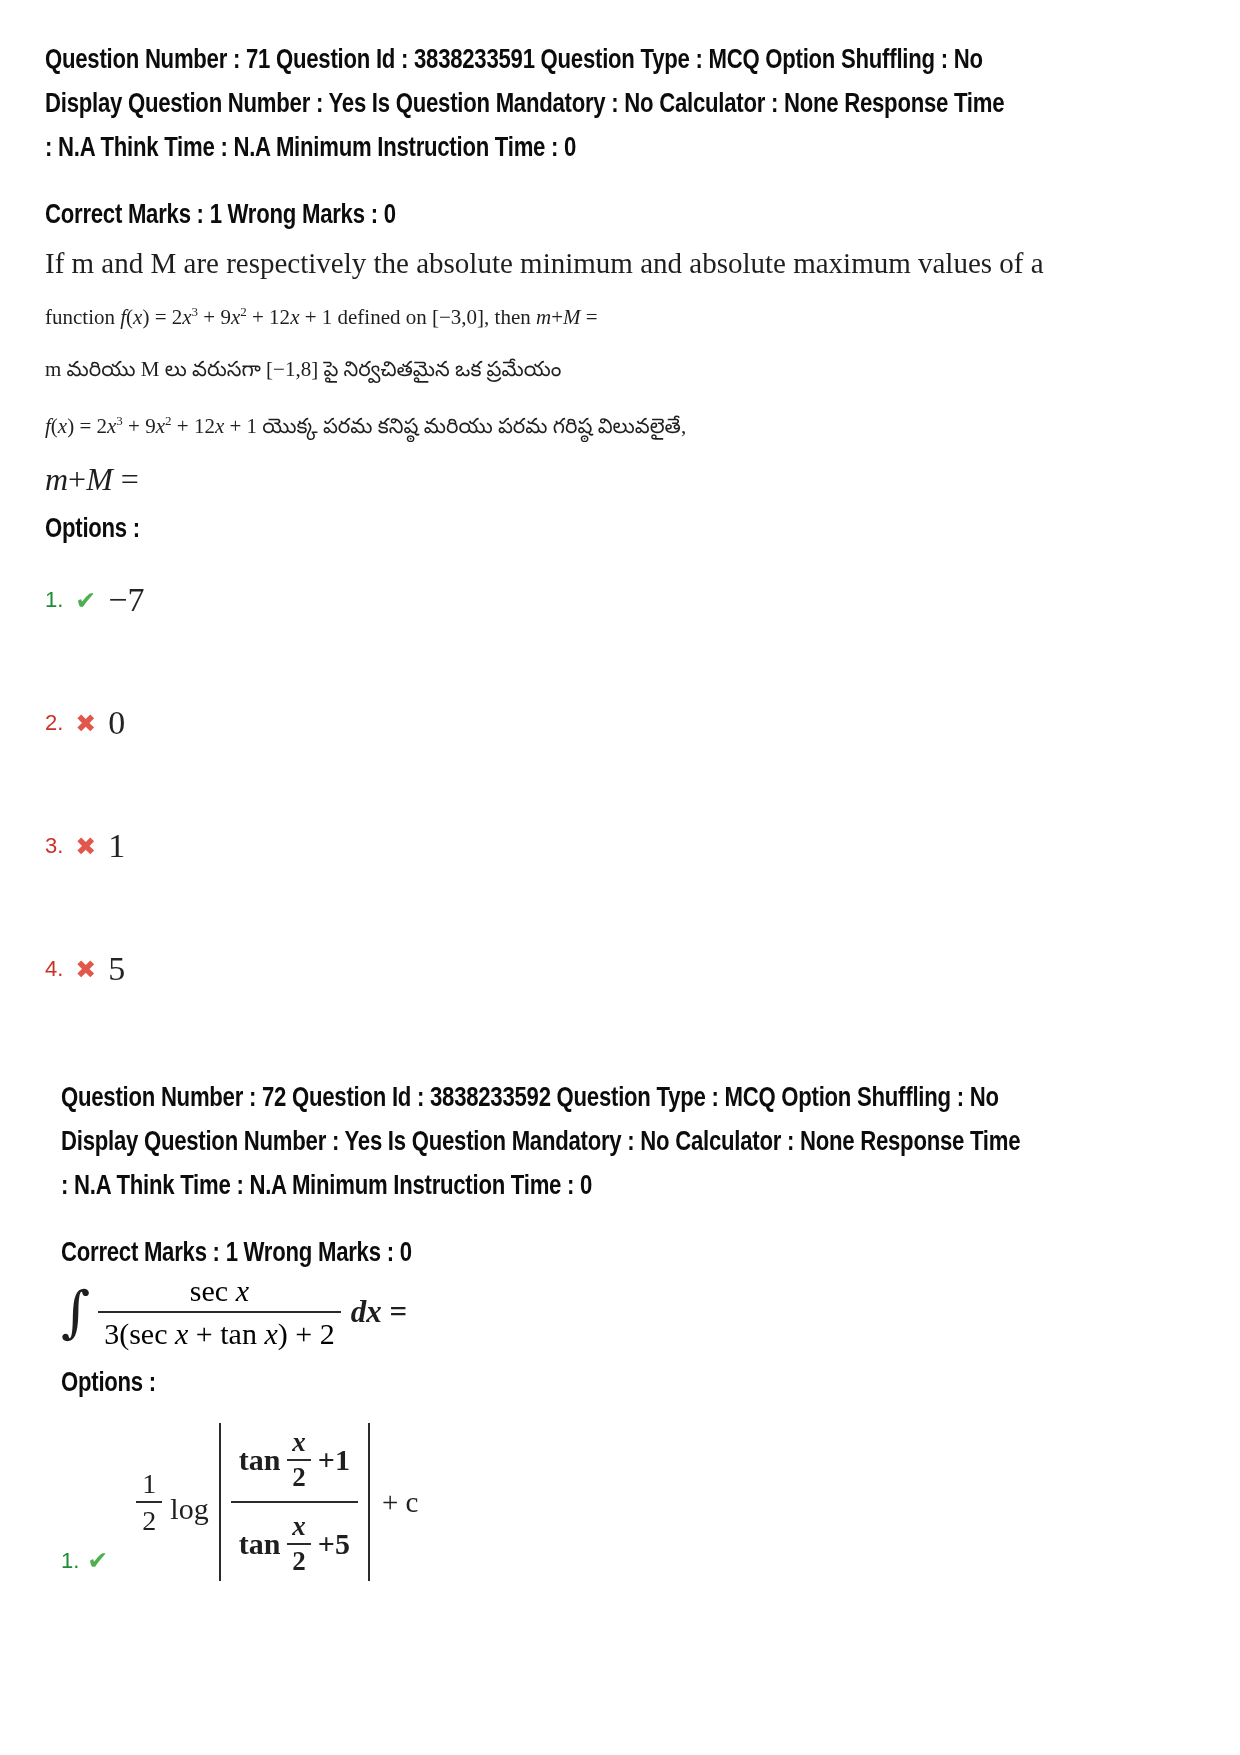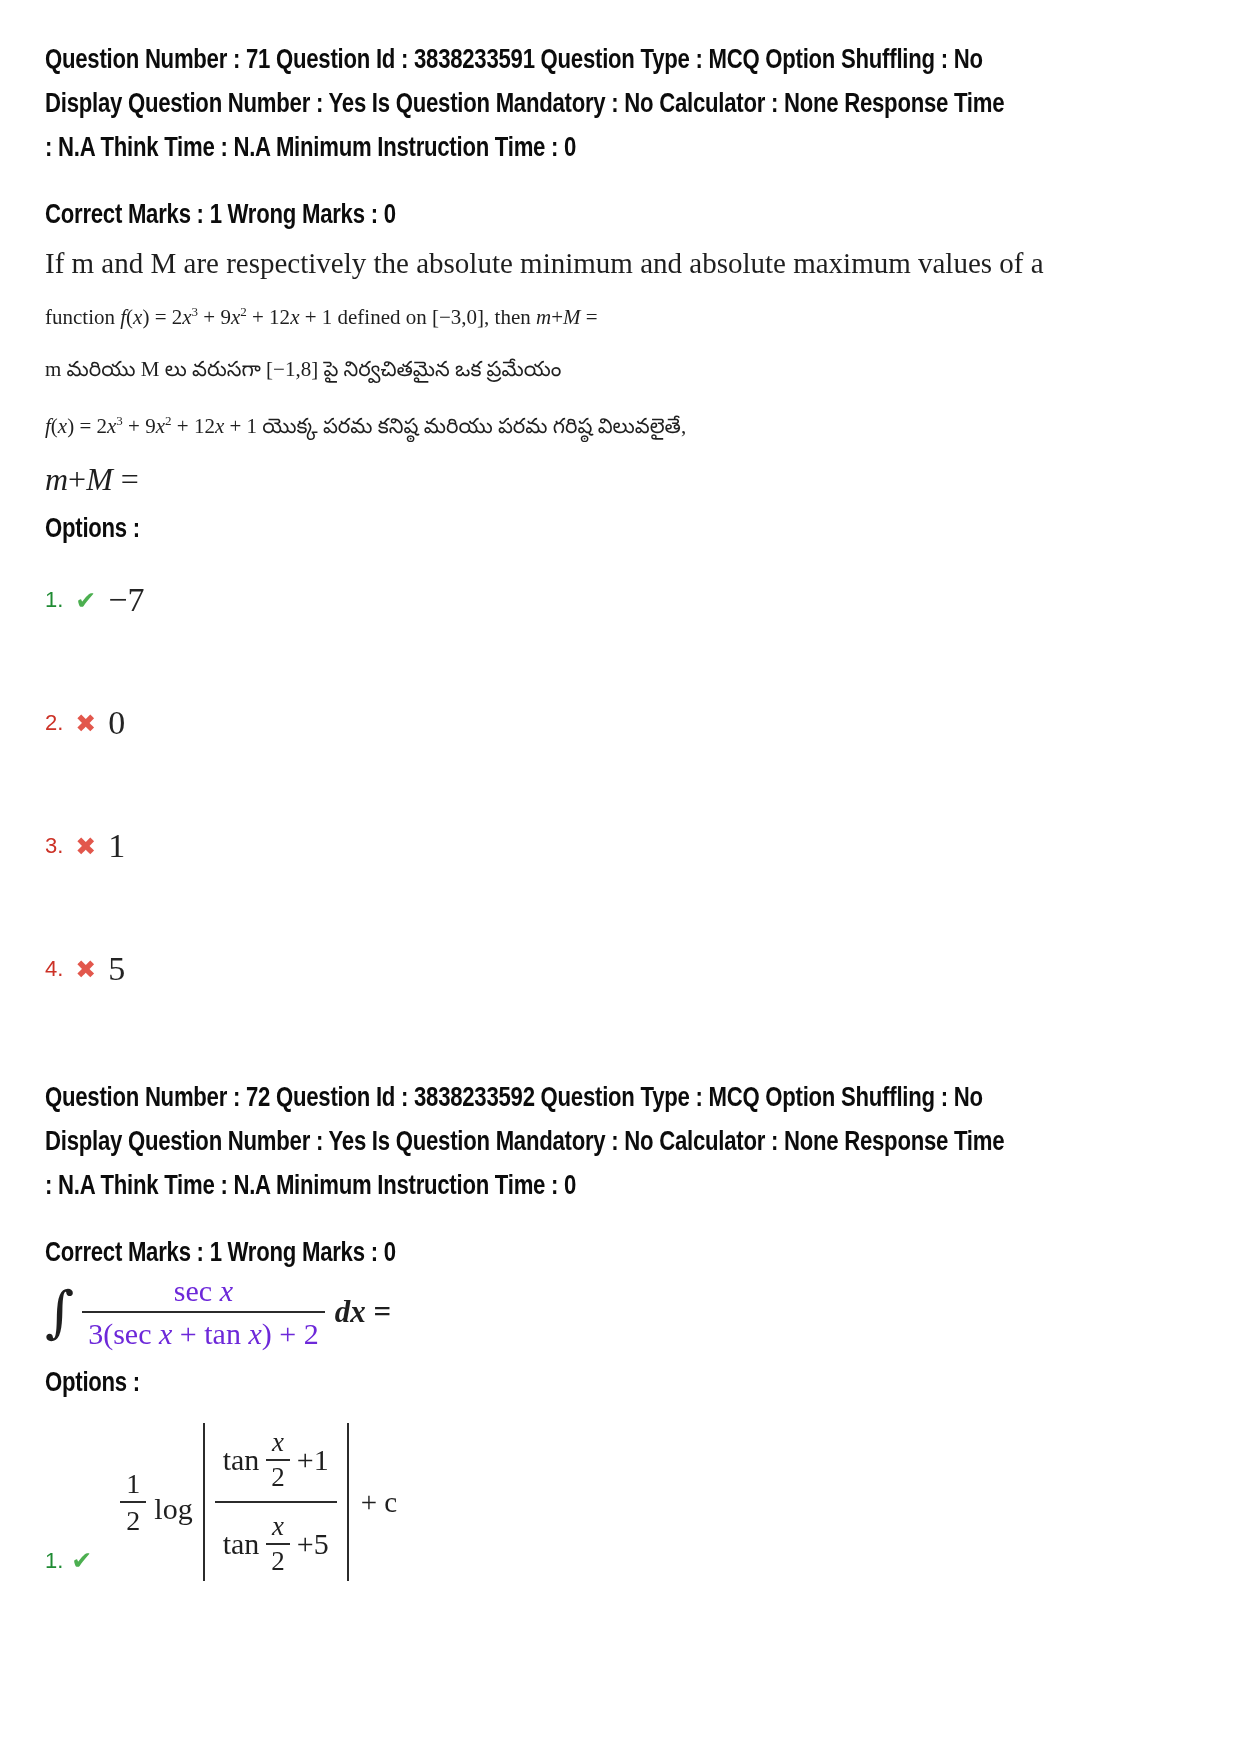--- a/index.html
+++ b/index.html
@@ -38,43 +38,43 @@
   .opts { margin-top: 40px; }
   .option-row { display: flex; align-items: center; gap: 12px; height: 34px; margin-bottom: 89px; }
   .opt-num { font-size: 22px; line-height: 1; }
   .opt-num.green { color: #1f8b33; }
   .opt-num.red   { color: #cc3126; }
   .opt-icon { font-family: "DejaVu Sans", sans-serif; font-weight: 700; font-size: 25px; line-height: 1; }
   .opt-icon.green { color: #4caf50; }
   .opt-icon.red   { color: #e2574c; }
   .opt-value { font-size: 34px; line-height: 34px; color: #242424; }
 
-  .q72 { margin-top: 46px; }
+  .q72 { margin-top: 46px; margin-left: 16px; }
 
   
   .frac { display: inline-flex; flex-direction: column; text-align: center; }
   .frac > .num { border-bottom: 2px solid #2b2b2b; }
 
   
   .integral-row { display: flex; align-items: center; margin-top: 6px; }
   .int-sign { font-family: "DejaVu Serif", serif; font-style: italic; font-size: 56px; line-height: 78px; margin-right: 8px; color: #1f1f1f; }
-  .main-frac { font-size: 30px; color: #6d28d9; }
+  .main-frac { font-size: 30px; color: #000000; }
   .main-frac > .num { padding: 0 14px 5px; line-height: 31px; }
   .main-frac > .den { padding: 5px 6px 0;  line-height: 31px; text-align: right; }
   .dx { font-size: 31px; margin-left: 10px; font-weight: bold; }
 
   
   .formula-option { display: flex; align-items: flex-end; margin-top: 26px; margin-bottom: 0; height: auto; }
   .opt-label-group { display: flex; align-items: center; gap: 8px; margin-bottom: 8px; }
   .big-formula { display: flex; align-items: center; margin-left: 16px; font-size: 30px; color: #1f1f1f; }
   .coef { font-size: 28px; line-height: 29px; }
   .coef > .num { padding: 0 6px 3px; }
   .coef > .den { padding: 3px 6px 0; }
   .log { font-size: 30px; margin: 14px 6px 0 8px; }
-  .abs-group { display: inline-flex; align-items: flex-end; border-left: 2px solid #2b2b2b; border-right: 2px solid #2b2b2b; padding: 6px 10px; margin-left: 4px; }
+  .abs-group { display: inline-flex; align-items: flex-end; border-left: 2px solid #2b2b2b; border-right: 2px solid #2b2b2b; padding: 6px 10px; margin-left: 4px; font-weight: bold; }
   .inner-frac > .num { padding: 0 8px 10px; }
   .inner-frac > .den { padding: 10px 8px 0; }
   .term { display: inline-flex; align-items: center; justify-content: center; gap: 7px; }
   .tiny { font-size: 27px; line-height: 27px; }
   .tiny > .num { padding: 0 5px 3px; }
   .tiny > .den { padding: 3px 5px 0; }
   .plus-c { font-size: 29px; margin-left: 12px; }
 </style>
 </head>
 <body>

